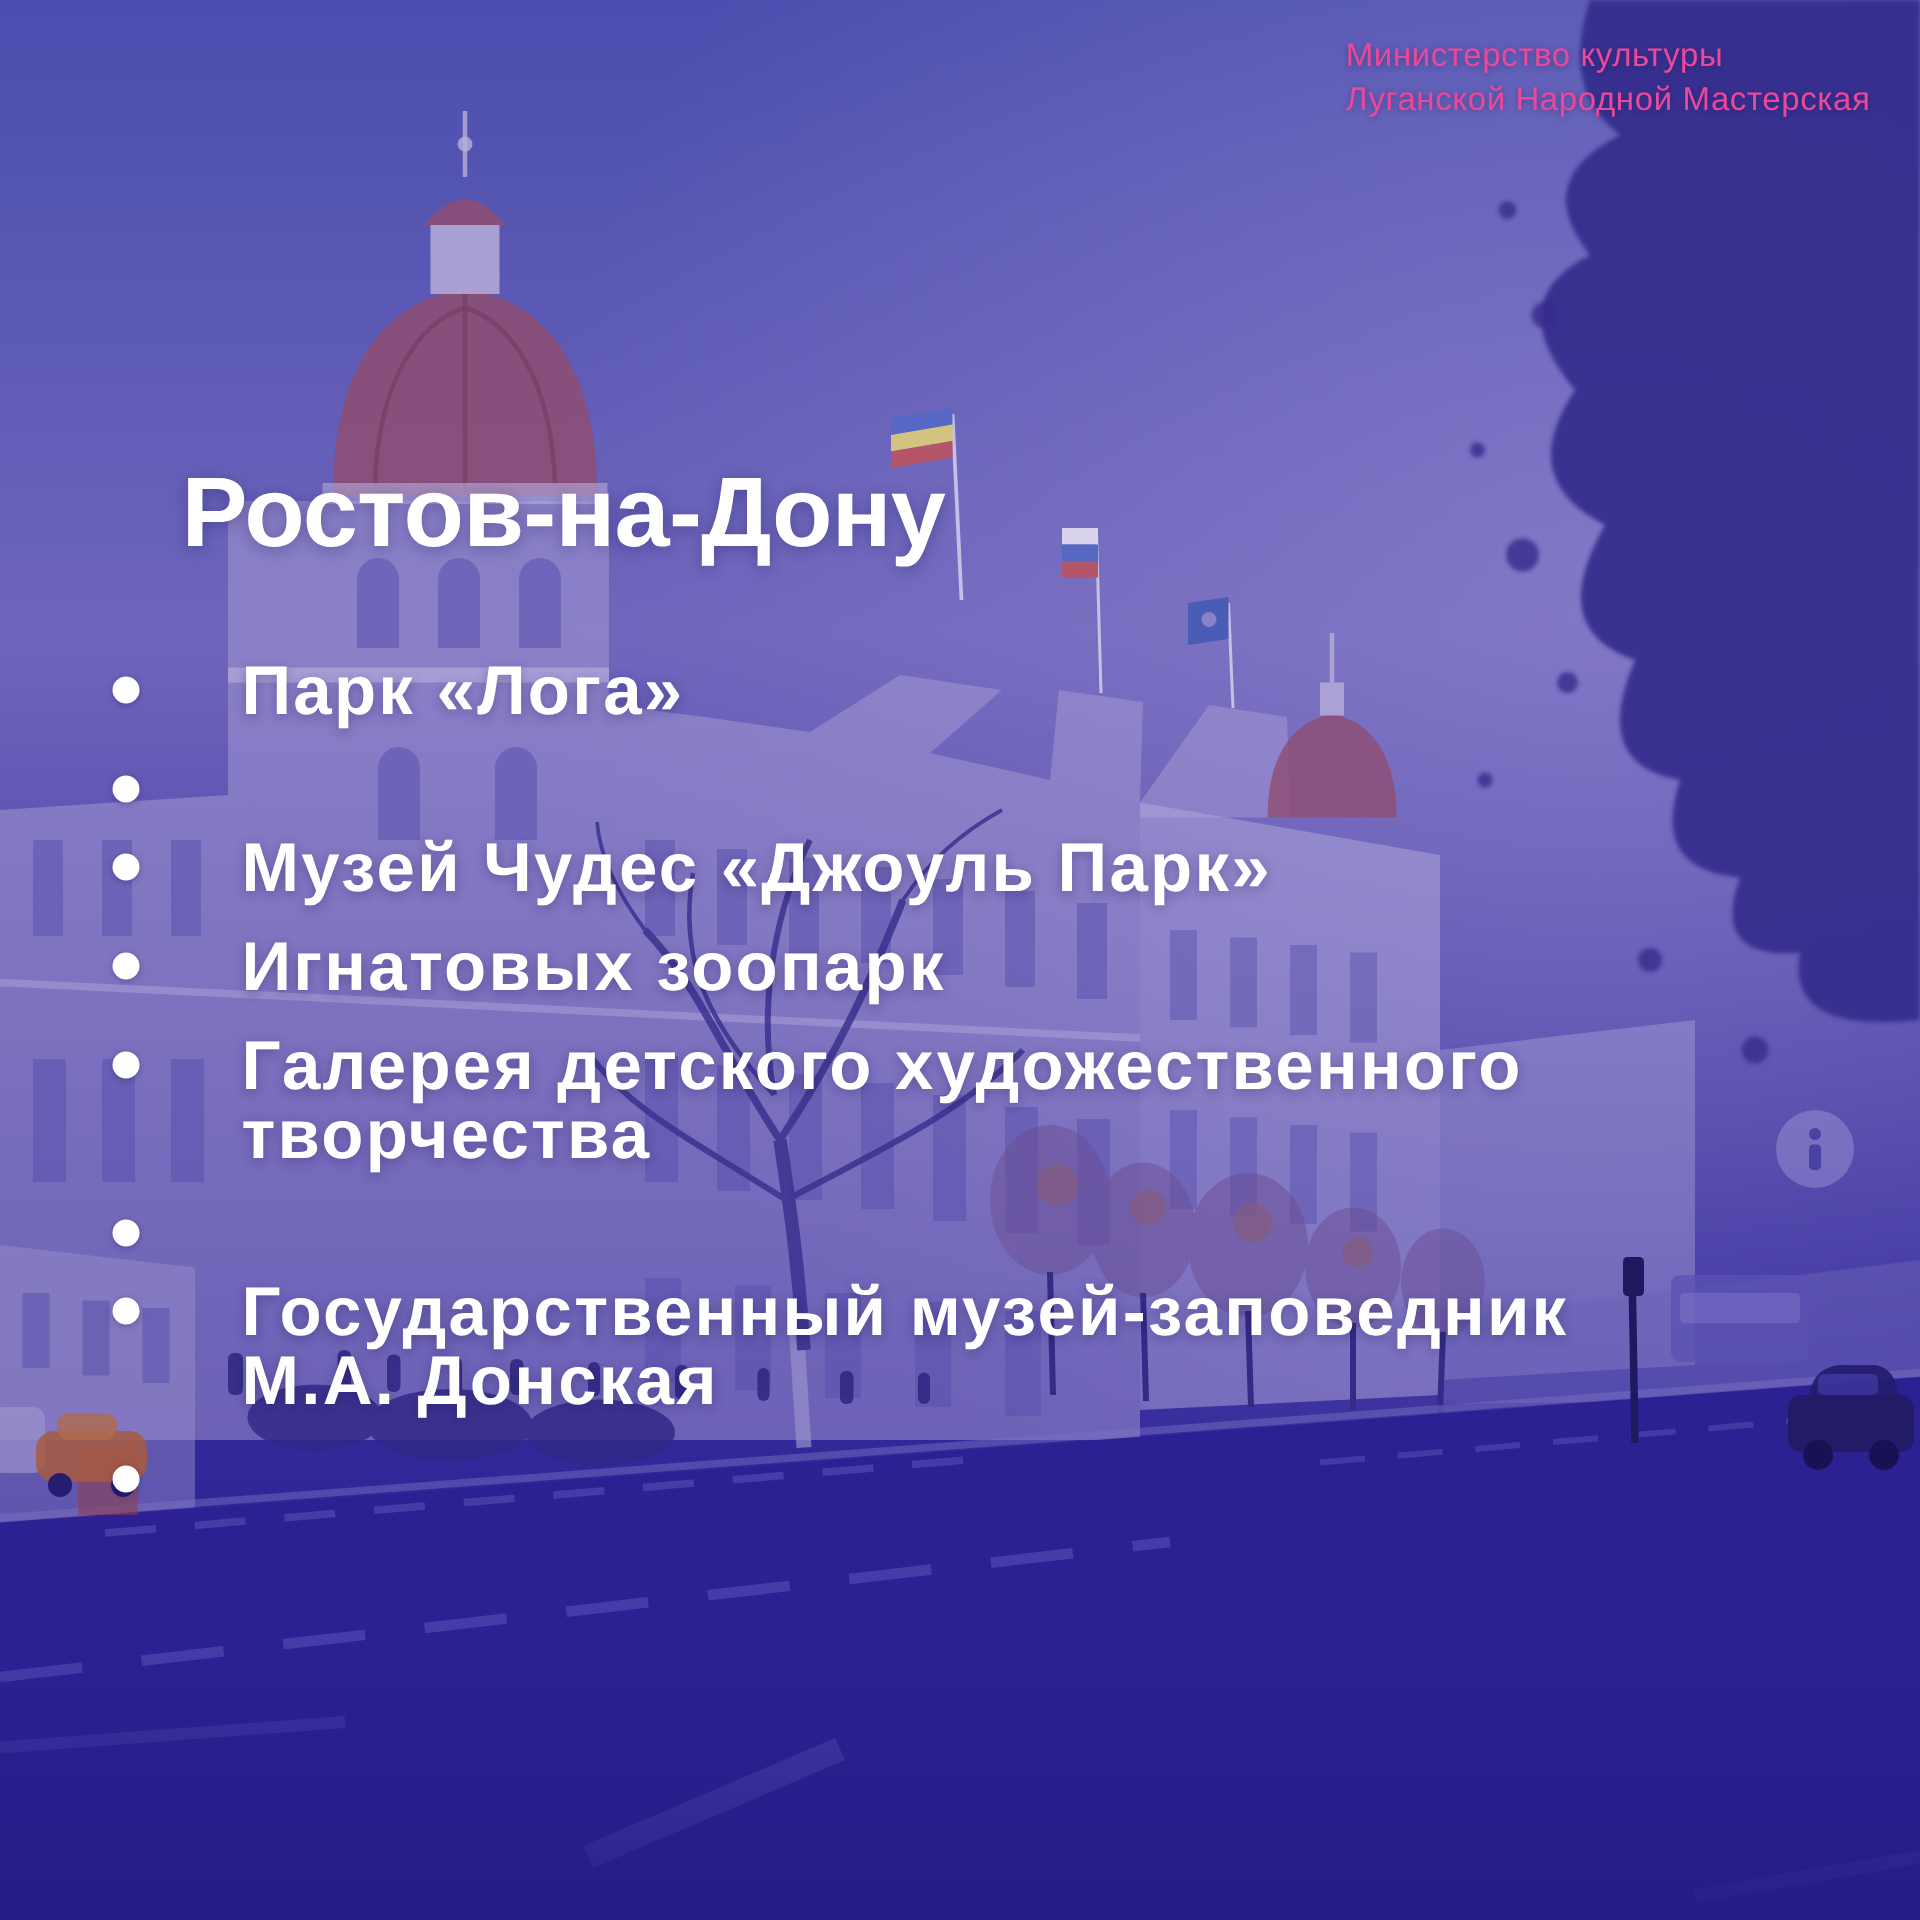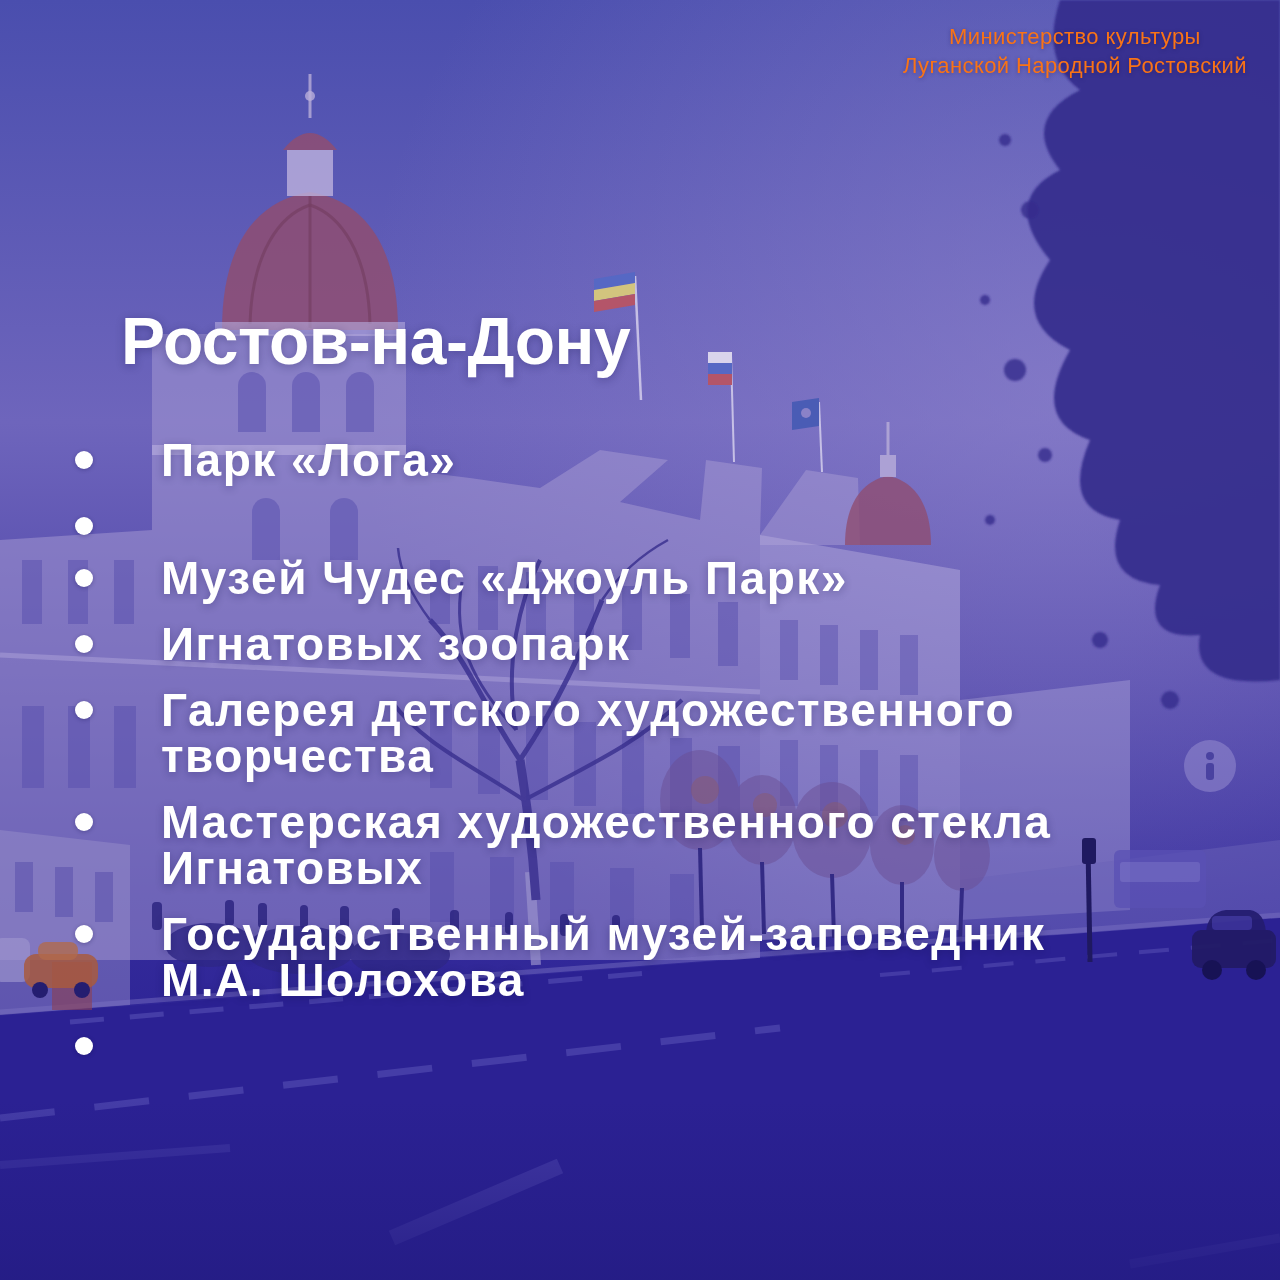--- a/index.html
+++ b/index.html
@@ -2,22 +2,22 @@
 <html><head>
 <meta charset="utf-8">
 <style>
   html,body{margin:0;padding:0;background:#1e1878;}
   .poster{
     position:relative;width:1280px;height:1280px;overflow:hidden;
     font-family:"Liberation Sans","DejaVu Sans",sans-serif;color:#ffffff;
   }
   .bg{position:absolute;inset:0;width:1280px;height:1280px;display:block;}
   .org{
-    position:absolute;top:22px;right:33px;text-align:center;
-    font-size:22px;line-height:29px;font-weight:400;color:#f97316;
+    position:absolute;top:22px;right:33px;text-align:left;
+    font-size:22px;line-height:29px;font-weight:400;color:#ec4899;
     letter-spacing:.4px;text-shadow:0 1px 4px rgba(20,15,80,.35);
   }
   .title{
     position:absolute;left:121px;top:303px;margin:0;
     font-size:66px;font-weight:700;letter-spacing:-.5px;color:#fff;
     text-shadow:0 2px 10px rgba(16,12,70,.3);white-space:nowrap;
   }
   .list{
     position:absolute;left:0;top:437px;width:1220px;margin:0;padding:0 0 0 75px;
     list-style:none;
@@ -269,21 +269,21 @@
     </g>
     <g>
       <circle cx="1210" cy="766" r="26" fill="#968dd0" opacity="0.55"></circle>
       <circle cx="1210" cy="756" r="4" fill="#4a42a0"></circle>
       <rect x="1206" y="763" width="8" height="17" rx="3" fill="#4a42a0"></rect>
     </g>
   </svg>
 
   <div class="org">
     <div>Министерство культуры</div>
-    <div>Луганской Народной Ростовский</div>
+    <div>Луганской Народной Мастерская</div>
   </div>
 
   <h1 class="title">Ростов-на-Дону</h1>
 
   <ul class="list">
     <li>
       <span class="bullet"></span>
       <span class="item-text">Парк «Лога»</span>
     </li>
     <li>
@@ -297,26 +297,24 @@
       <span class="bullet"></span>
       <span class="item-text">Игнатовых зоопарк</span>
     </li>
     <li>
       <span class="bullet"></span>
       <span class="item-text">Галерея детского художественного
 творчества</span>
     </li>
     <li>
       <span class="bullet"></span>
-      <span class="item-text">Мастерская художественного стекла
-Игнатовых</span>
     </li>
     <li>
       <span class="bullet"></span>
       <span class="item-text">Государственный музей-заповедник
-М.А. Шолохова</span>
+М.А. Донская</span>
     </li>
     <li>
       <span class="bullet"></span>
     </li>
   </ul>
 
 </div>
 
 </body></html>

